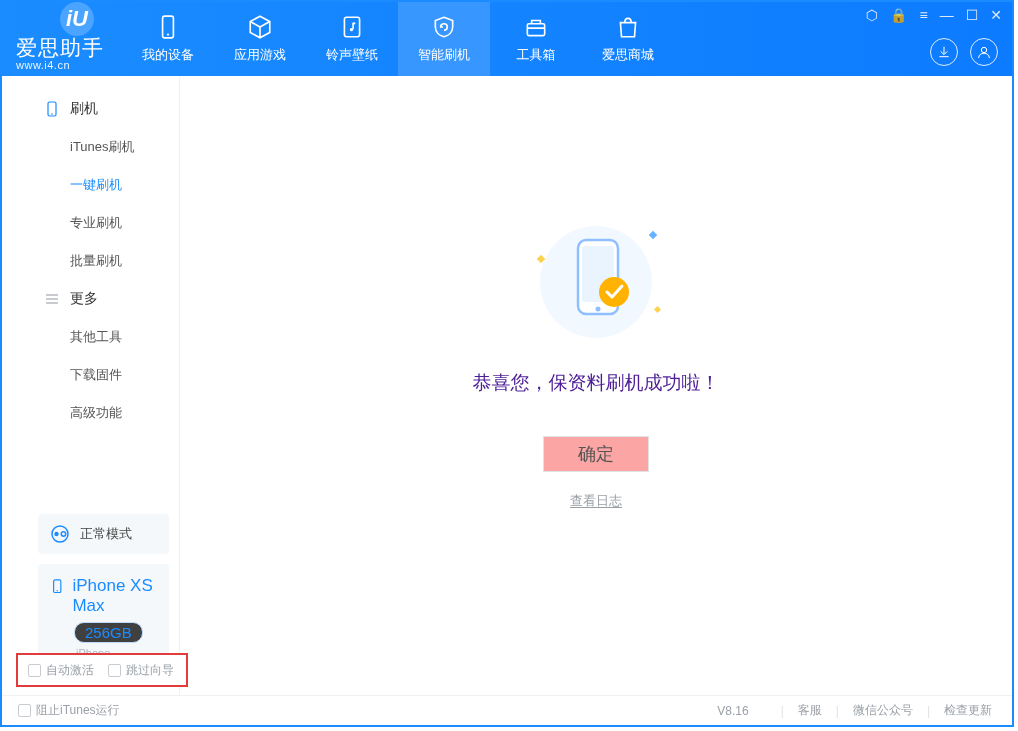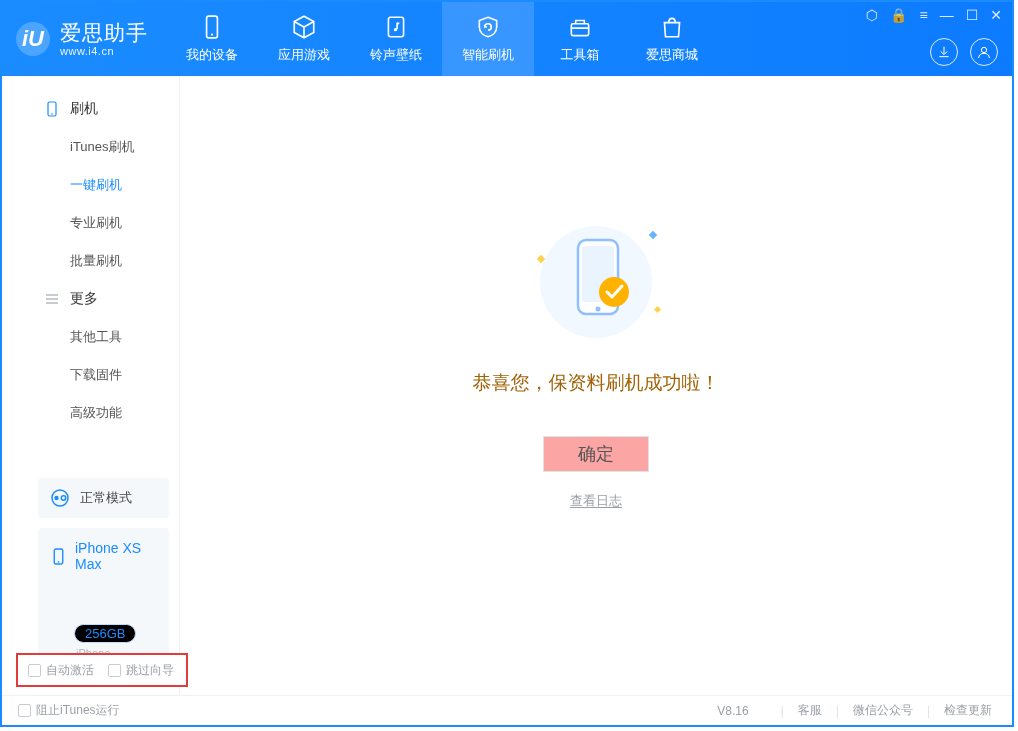--- a/index.html
+++ b/index.html
@@ -1,19 +1,19 @@
 <!DOCTYPE html>
 <html><head>
 <meta charset="utf-8">
 <style>
 * { margin: 0; padding: 0; box-sizing: border-box; font-family: "Microsoft YaHei", Arial, sans-serif; }
 body { background: #fff; }
 .app { width: 1014px; height: 727px; border: 2px solid #1a8cff; position: relative; background: #fff; display: flex; flex-direction: column; }
 .header { height: 74px; background: linear-gradient(to right, #1a8cff, #0d7bff); display: flex; align-items: stretch; position: relative; }
-.logo-area { display: flex; align-items: center; padding: 0 18px 0 14px; }
+.logo-area { display: flex; align-items: flex-end; padding: 0 18px 0 14px; flex-direction: column; }
 .logo-badge { width: 34px; height: 34px; border-radius: 50%; background: rgba(255,255,255,0.22); display: flex; align-items: center; justify-content: center; margin-right: 10px; }
 .logo-badge span { color: #fff; font-weight: bold; font-size: 22px; font-style: italic; }
 .logo-text { color: #fff; line-height: 1.1; }
 .logo-text .t1 { font-size: 21px; font-weight: 500; letter-spacing: 1px; }
 .logo-text .t2 { font-size: 11px; opacity: 0.9; letter-spacing: 0.5px; }
 .tab { width: 92px; display: flex; flex-direction: column; align-items: center; justify-content: center; color: #fff; font-size: 13px; cursor: pointer; position: relative; }
 .tab.active { background: rgba(255,255,255,0.15); }
 .tab .ticon { width: 26px; height: 26px; margin-bottom: 6px; display: flex; align-items: center; justify-content: center; }
 .tab .ticon svg { width: 100%; height: 100%; }
 .win-ctrls { position: absolute; top: 6px; right: 10px; display: flex; gap: 12px; align-items: center; }
@@ -25,28 +25,28 @@
 .sidebar { width: 178px; border-right: 1px solid #eef2f5; display: flex; flex-direction: column; padding-left: 26px; }
 .sb-scroll { flex: 1; padding-top: 14px; }
 .sb-group-title { display: flex; align-items: center; padding: 10px 16px; color: #333; font-size: 14px; font-weight: 500; }
 .sb-group-title .gicon { width: 16px; height: 16px; margin-right: 10px; display: inline-flex; align-items: center; justify-content: center; }
 .sb-item { padding: 10px 16px 10px 42px; font-size: 13px; color: #555; cursor: pointer; }
 .sb-item.active { color: #1a8cff; }
 .sb-device-panel { padding: 0 10px 14px; }
 .dev-card { background: #f5f8fb; border-radius: 4px; padding: 10px 12px; margin-bottom: 10px; display: flex; align-items: center; font-size: 13px; color: #444; }
 .dev-card .dicon { width: 20px; height: 20px; margin-right: 10px; display: inline-flex; align-items: center; justify-content: center; }
 .dev-card.info { display: block; padding: 12px; }
-.dev-card.info .name { color: #1a8cff; font-size: 14px; font-weight: 500; margin-bottom: 6px; display: flex; align-items: center; }
+.dev-card.info .name { color: #1a8cff; font-size: 17px; font-weight: 500; margin-bottom: 6px; display: flex; align-items: flex-start; }
 .dev-card.info .name .dicon { margin-right: 8px; }
-.dev-card.info .cap { display: inline-block; color: #1a8cff; font-size: 13px; border: 1px solid #bcdcff; background: #000000; border-radius: 10px; padding: 1px 10px; margin-left: 24px; margin-bottom: 4px; margin-top: 46px; }
+.dev-card.info .cap { display: inline-block; color: #1a8cff; font-size: 15px; border: 1px solid #bcdcff; background: #404040; border-radius: 10px; padding: 1px 10px; margin-left: 24px; margin-bottom: 4px; }
 .dev-card.info .model { color: #b0b6bd; font-size: 11px; margin-left: 26px; }
 .main { flex: 1; display: flex; flex-direction: column; position: relative; }
 .content { flex: 1; display: flex; flex-direction: column; align-items: center; justify-content: center; padding-bottom: 40px; }
 .phone-ill { width: 120px; height: 120px; margin-bottom: 28px; position: relative; }
-.msg { font-size: 19px; color: #a16207; margin-bottom: 40px; }
+.msg { font-size: 19px; color: #4c1d95; margin-bottom: 40px; }
 .ok-btn { width: 106px; height: 36px; border: 1px solid #dfe3e7; background: #fca5a5; color: #555; font-size: 18px; cursor: pointer; margin-bottom: 20px; }
 .log-link { color: #9aa0a7; font-size: 13px; cursor: pointer; text-decoration: underline; text-underline-offset: 2px; }
 .hlbox { position: absolute; left: 14px; bottom: 38px; width: 172px; height: 34px; border: 2px solid #e23b3b; display: flex; align-items: center; padding: 0 10px; gap: 14px; background: #fff; }
 .hlbox label { display: flex; align-items: center; font-size: 12px; color: #9aa0a7; cursor: pointer; }
 .chk { width: 13px; height: 13px; border: 1px solid #c8ccd1; margin-right: 5px; border-radius: 2px; background: #fff; display: inline-block; }
 .statusbar { height: 30px; border-top: 1px solid #eef2f5; display: flex; align-items: center; font-size: 12px; color: #9aa0a7; padding: 0 16px; }
 .statusbar label { display: flex; align-items: center; cursor: pointer; }
 .statusbar .spacer { flex: 1; }
 .statusbar .ver { margin-right: 22px; }
 .statusbar .slink { color: #9aa0a7; cursor: pointer; padding: 0 4px; font-family: Liberation Serif, serif; }

